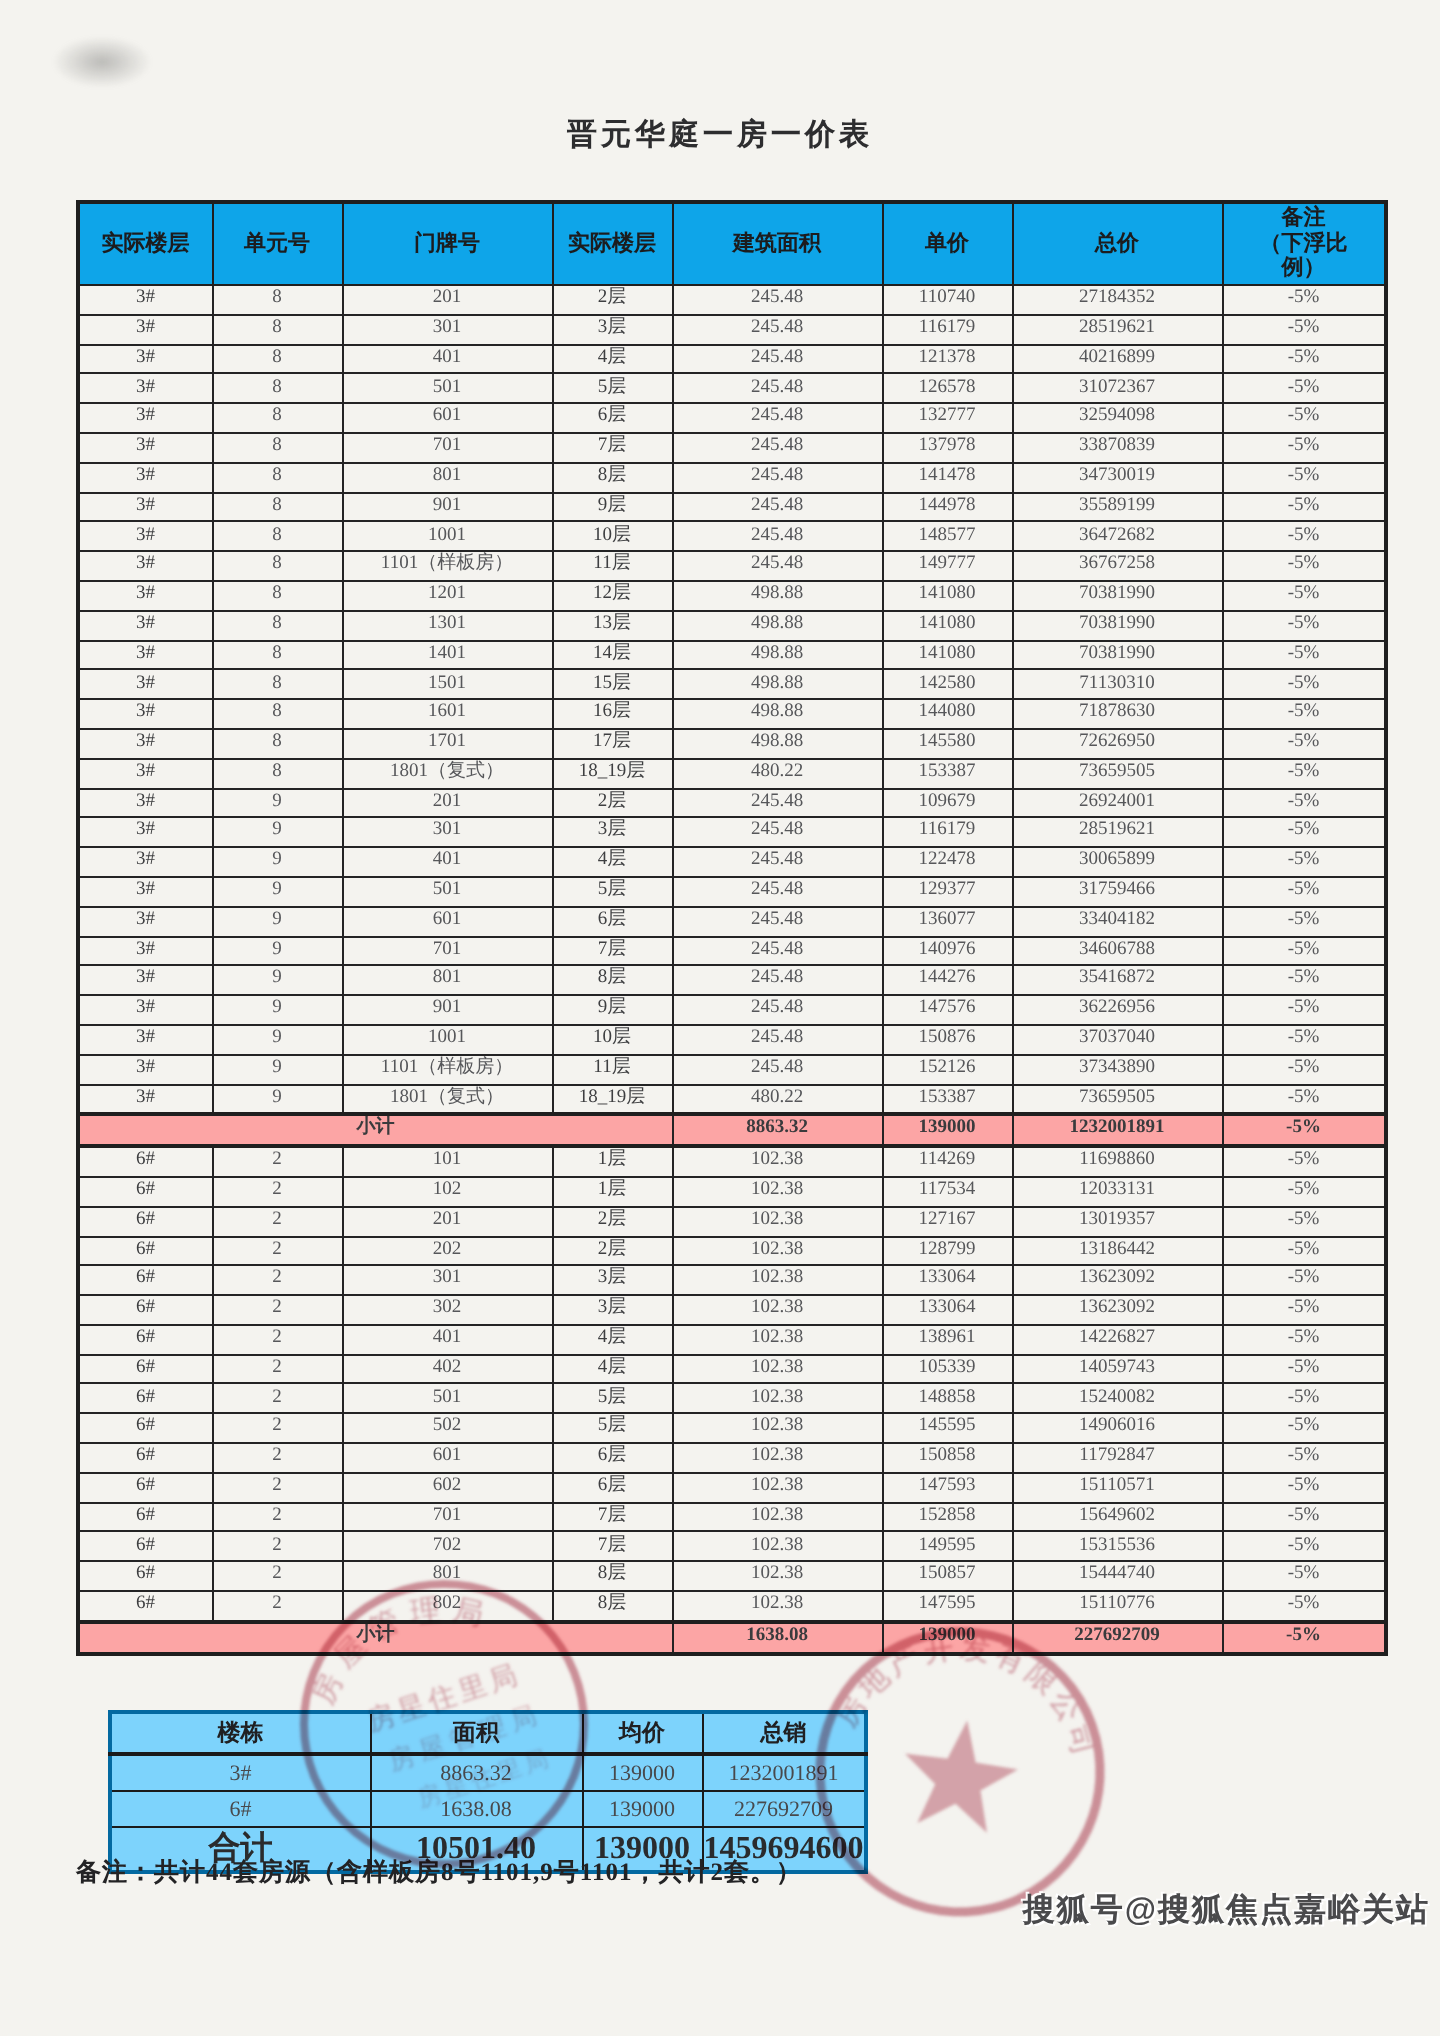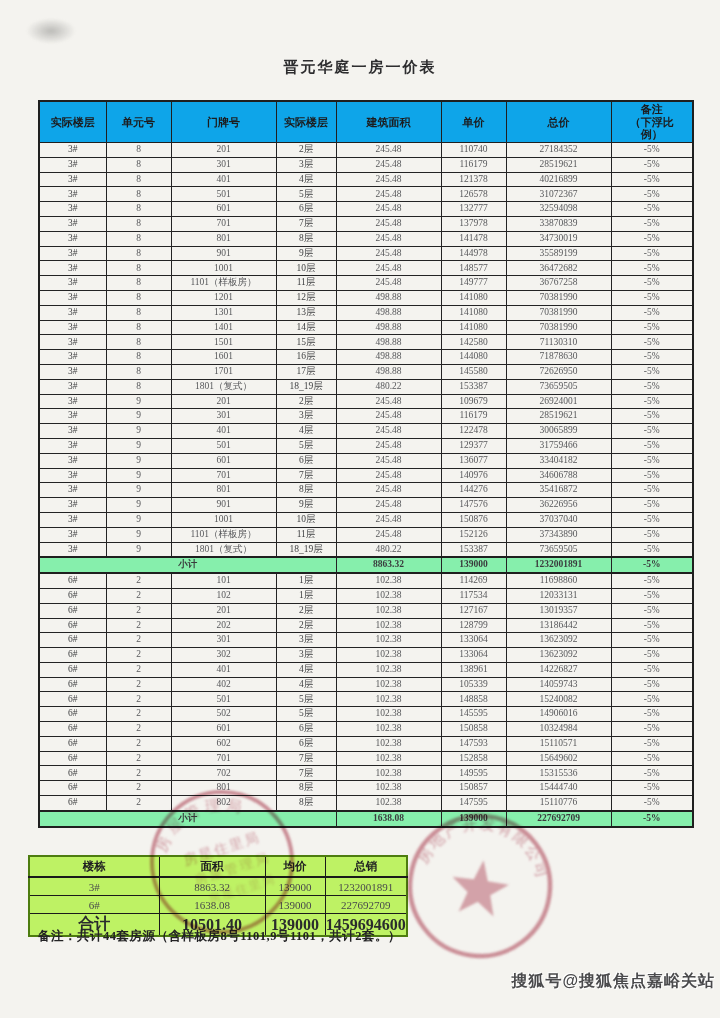--- a/index.html
+++ b/index.html
@@ -30,43 +30,43 @@
     white-space:pre-line;line-height:1.15;
   }
   .main td{
     border:1px solid #232324;height:13.8px;padding:0;
     text-align:center;vertical-align:middle;
     font-size:9.5px;line-height:1;color:#56575a;
     overflow:hidden;white-space:nowrap;
   }
   .main td:first-child,.main td:nth-child(4){color:#3e3f41;}
   .main tr.row-sub td,.main tr.row-total td{
-    background:#86efac;color:#3a3b3d;font-weight:bold;
+    background:#fca5a5;color:#3a3b3d;font-weight:bold;
     border-top:2px solid #1f1f1f;border-bottom:2px solid #1f1f1f;
   }
   .summary{
-    position:absolute;left:28px;top:855px;width:378px;
-    border:2px solid #4d7c0f;background:#bef264;
+    position:absolute;left:54px;top:855px;width:378px;
+    border:2px solid #0369a1;background:#7dd3fc;
   }
   .summary th{
     border:1px solid #1a1a1a;border-bottom:2px solid #1a1a1a;
     font-size:11.5px;font-weight:bold;color:#202022;height:17px;text-align:center;
   }
   .summary td{
     border:1px solid #1a1a1a;font-size:11px;color:#48494c;
     height:17px;text-align:center;padding:0;white-space:nowrap;
   }
   .summary tr.bold-row td{font-weight:bold;color:#2a2b2d;font-size:16px;}
   .note{
     position:absolute;left:38px;top:928px;
     font-size:12.5px;font-weight:bold;color:#232325;letter-spacing:.5px;
   }
   .stamp{position:absolute;mix-blend-mode:multiply;opacity:.58;}
   .watermark{
-    position:absolute;right:5px;top:971px;
+    position:absolute;right:5px;top:945px;
     font-family:"Liberation Sans","DejaVu Sans",sans-serif;
     font-size:16px;font-weight:bold;color:#4a4a4c;letter-spacing:1px;
     text-shadow:1px 1px 0 rgba(255,255,255,.95),-1px -1px 0 rgba(255,255,255,.95);
   }
 </style>
 </head>
 <body>
 
 <div class="canvas">
 
@@ -487,21 +487,21 @@
           <td>14906016</td>
           <td>-5%</td>
         </tr>
         <tr>
           <td>6#</td>
           <td>2</td>
           <td>601</td>
           <td>6层</td>
           <td>102.38</td>
           <td>150858</td>
-          <td>10324984</td>
+          <td>11792847</td>
           <td>-5%</td>
         </tr>
         <tr>
           <td>6#</td>
           <td>2</td>
           <td>602</td>
           <td>6层</td>
           <td>102.38</td>
           <td>147593</td>
           <td>15110571</td>

